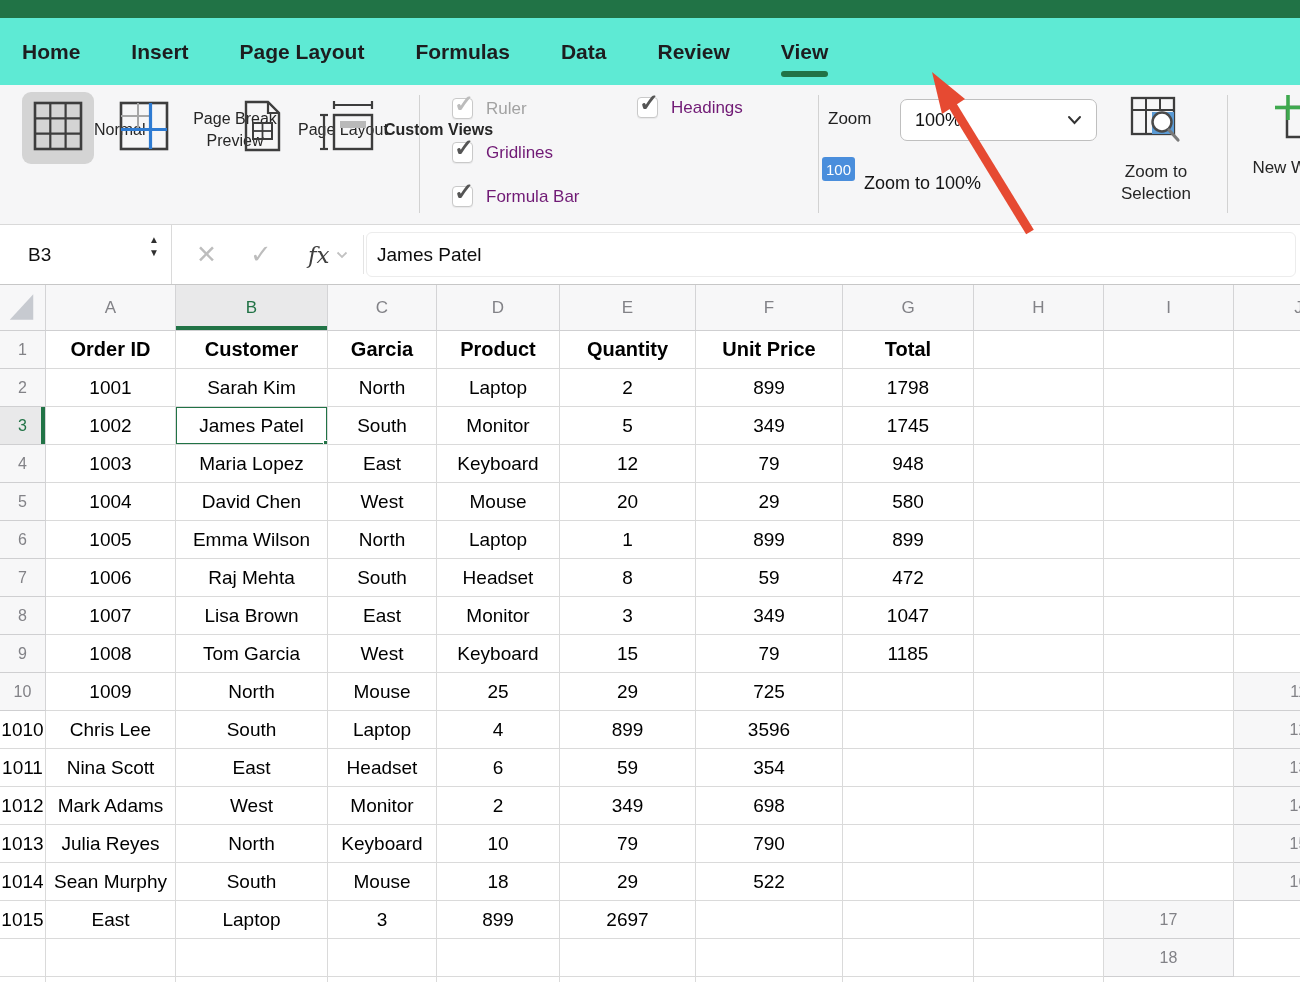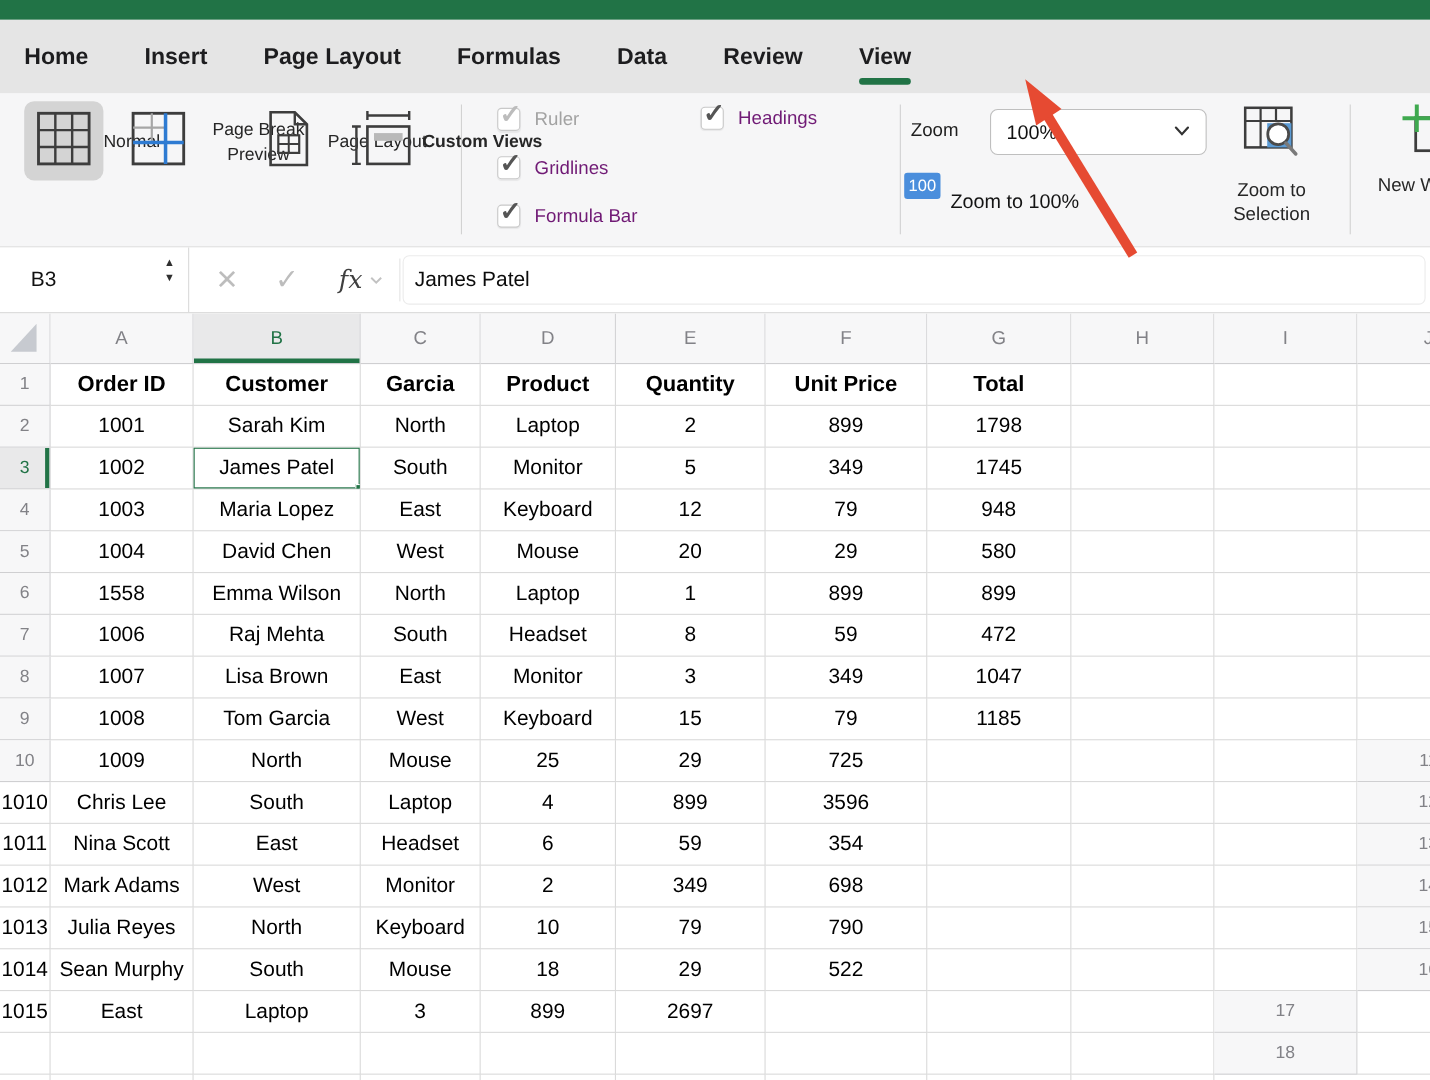--- a/index.html
+++ b/index.html
@@ -4,21 +4,21 @@
 <style>
   * { margin:0; padding:0; box-sizing:border-box; }
   html,body { width:1300px; height:982px; overflow:hidden; background:#fff;
               font-family:"Liberation Sans", sans-serif; }
   #root { position:relative; width:1300px; height:982px; overflow:hidden; background:#fff; }
 
   
   .titlebar { position:absolute; left:0; top:0; width:1300px; height:18px; background:#217346; }
 
   
-  .tabrow { position:absolute; left:0; top:18px; width:1300px; height:67px; background:#e5e5e5;
+  .tabrow { position:absolute; left:0; top:18px; width:1300px; height:67px; background:#5eead4;
             display:flex; align-items:center; padding-left:22px; gap:51px; }
   .tab { font-size:21px; font-weight:600; color:#1d1d1f; white-space:nowrap; position:relative;
          cursor:default; }
   .tab.active::after { content:""; position:absolute; left:0; right:0; bottom:-13px; height:6px;
          border-radius:3px; background:#217346; }
 
   
   .ribbon { position:absolute; left:0; top:85px; width:1300px; height:140px; background:#f6f6f7;
             border-bottom:1px solid #d9d9d9; }
   .vdiv { position:absolute; top:10px; height:118px; width:1px; background:#d2d2d2; }
@@ -328,21 +328,21 @@
       <div class="gc cell">David Chen</div>
       <div class="gc cell">West</div>
       <div class="gc cell">Mouse</div>
       <div class="gc cell">20</div>
       <div class="gc cell">29</div>
       <div class="gc cell">580</div>
       <div class="gc cell"></div>
       <div class="gc cell"></div>
       <div class="gc cell"></div>
       <div class="gc rowhdr">6</div>
-      <div class="gc cell">1558</div>
+      <div class="gc cell">1005</div>
       <div class="gc cell">Emma Wilson</div>
       <div class="gc cell">North</div>
       <div class="gc cell">Laptop</div>
       <div class="gc cell">1</div>
       <div class="gc cell">899</div>
       <div class="gc cell">899</div>
       <div class="gc cell"></div>
       <div class="gc cell"></div>
       <div class="gc cell"></div>
       <div class="gc rowhdr">7</div>

